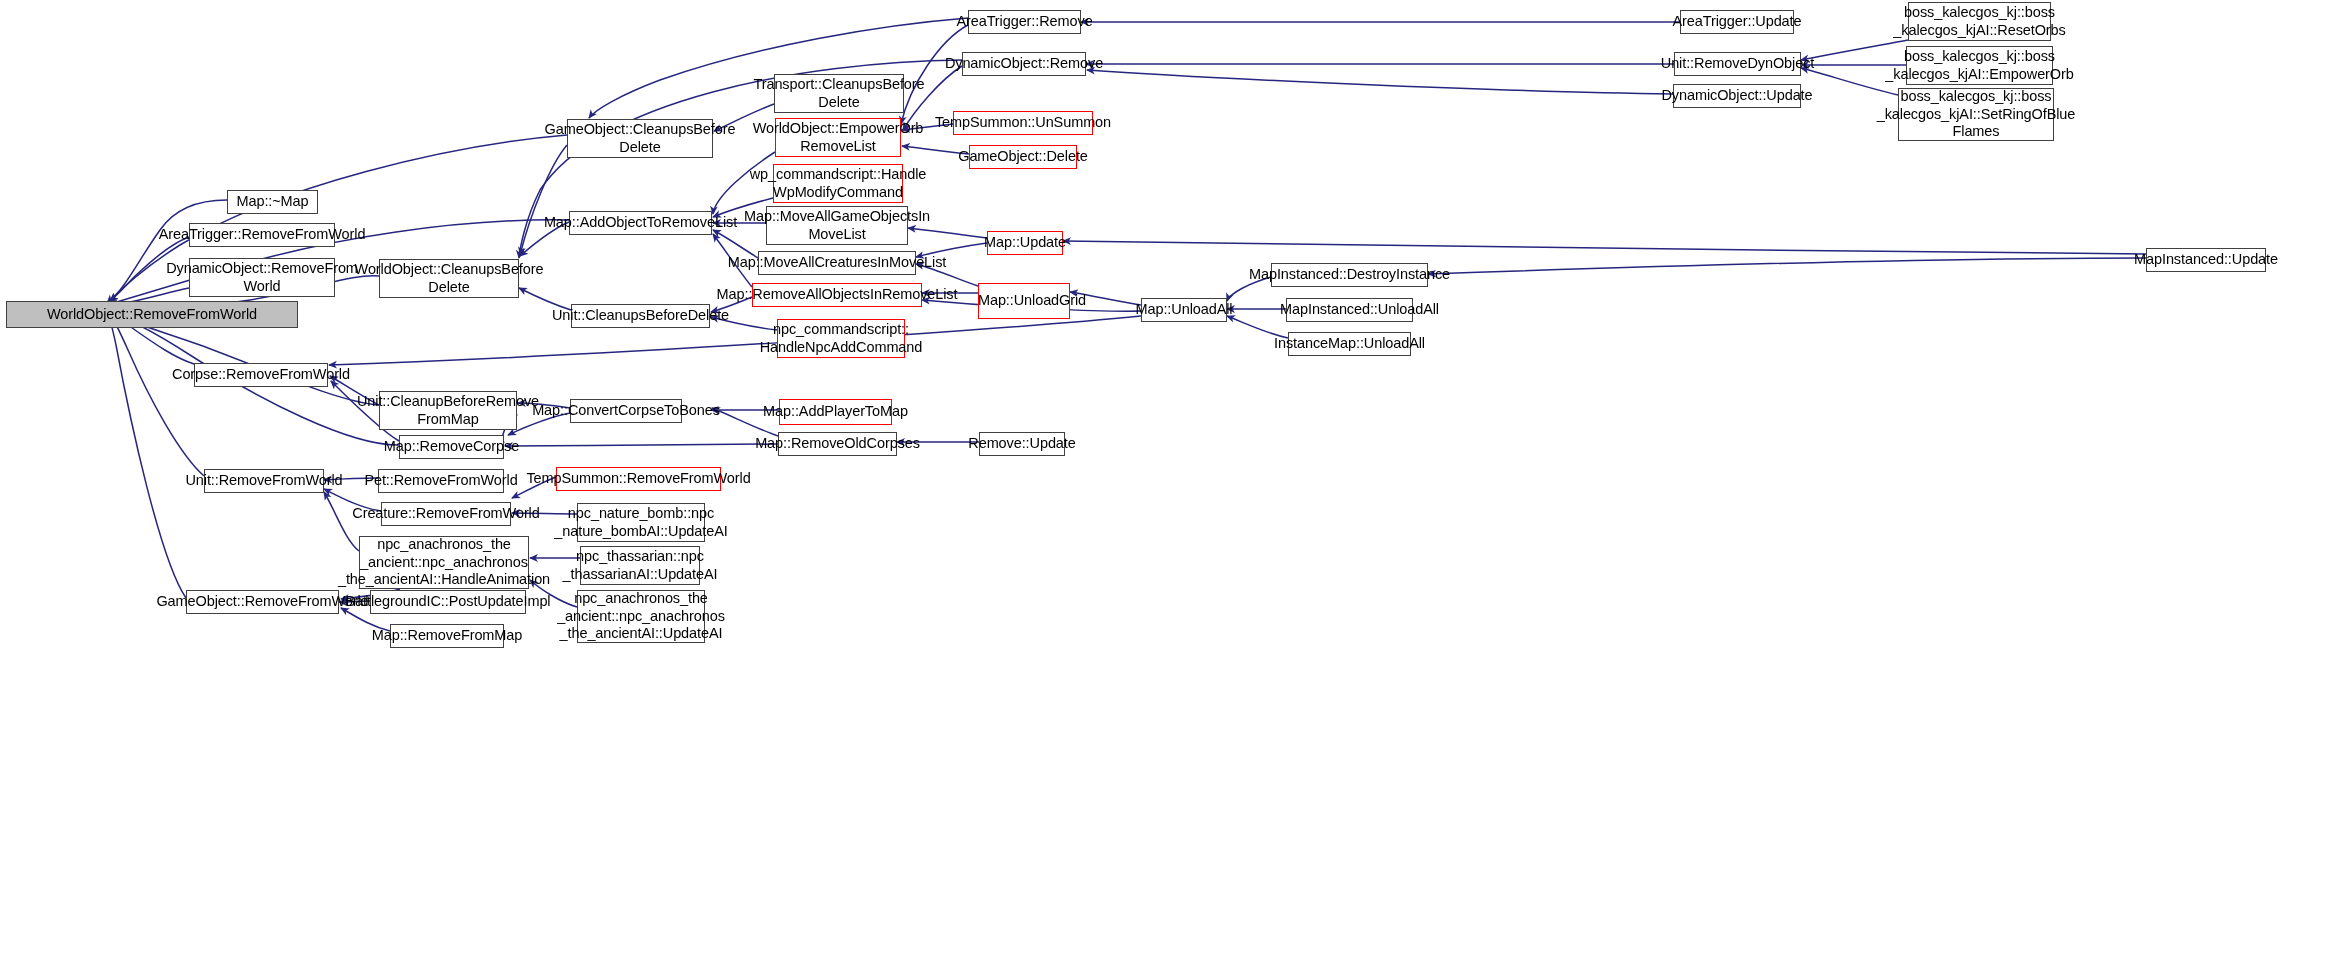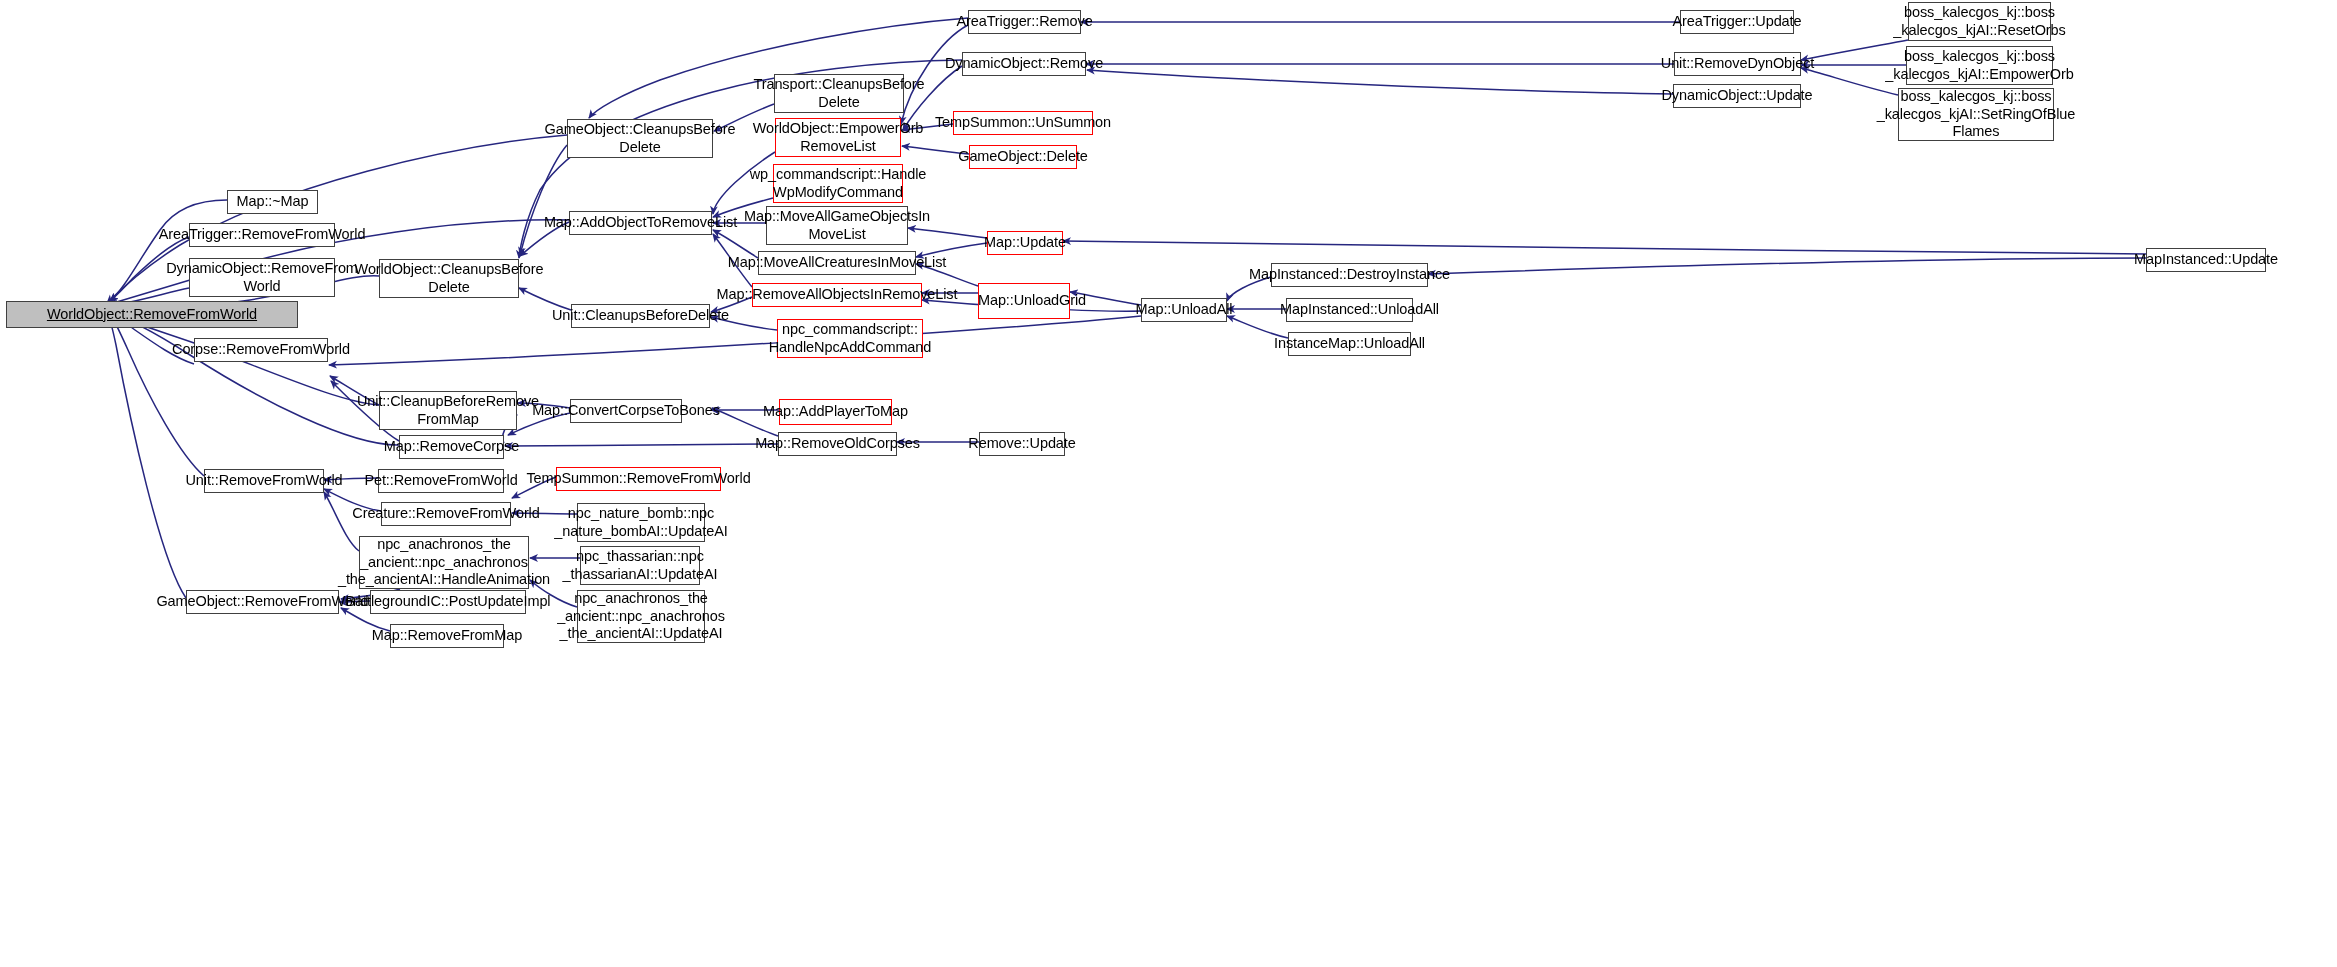--- a/index.html
+++ b/index.html
@@ -39,21 +39,20 @@
     padding: 1px 4px;
     white-space: pre-line;
     z-index: 2;
   }
   .node.red {
     border: 1px solid #ff0000;
   }
   .node.current {
     background: #bfbfbf;
     border: 1px solid #404040;
-    text-decoration: underline;
   }
 </style>
 </head>
 <body>
 
 <div id="canvas">
   <svg id="edges" viewBox="0 0 2337 967">
     <defs>
       <marker id="arrow" markerWidth="9" markerHeight="9" refX="8" refY="4.5" orient="auto" markerUnits="userSpaceOnUse">
         <path d="M0,0.6 L9,4.5 L0,8.4 L2.4,4.5 Z" fill="#26267f"></path>
@@ -126,21 +125,21 @@
         <path d="M2146,254 C1800,252 1300,243 1063,241" marker-end="url(#arrow)"></path>
         <path d="M979,442 C960,442 920,442 897,442" marker-end="url(#arrow)"></path>
       </g>
   </svg>
   <div id="nodes">
       <div class="node current" style="left: 6px; top: 301px; width: 292px; height: 27px;">WorldObject::RemoveFromWorld</div>
       <div class="node" style="left: 227px; top: 190px; width: 91px; height: 24px;">Map::~Map</div>
       <div class="node" style="left: 189px; top: 223px; width: 146px; height: 24px;">AreaTrigger::RemoveFromWorld</div>
       <div class="node" style="left: 189px; top: 258px; width: 146px; height: 39px;">DynamicObject::RemoveFrom
 World</div>
-      <div class="node" style="left: 194px; top: 338px; width: 134px; height: 24px;">Corpse::RemoveFromWorld</div>
+      <div class="node" style="left: 194px; top: 363px; width: 134px; height: 24px;">Corpse::RemoveFromWorld</div>
       <div class="node" style="left: 204px; top: 469px; width: 120px; height: 24px;">Unit::RemoveFromWorld</div>
       <div class="node" style="left: 186px; top: 590px; width: 153px; height: 24px;">GameObject::RemoveFromWorld</div>
       <div class="node" style="left: 379px; top: 259px; width: 140px; height: 39px;">WorldObject::CleanupsBefore
 Delete</div>
       <div class="node" style="left: 379px; top: 391px; width: 138px; height: 39px;">Unit::CleanupBeforeRemove
 FromMap</div>
       <div class="node" style="left: 378px; top: 469px; width: 126px; height: 24px;">Pet::RemoveFromWorld</div>
       <div class="node" style="left: 381px; top: 502px; width: 130px; height: 24px;">Creature::RemoveFromWorld</div>
       <div class="node" style="left: 359px; top: 536px; width: 170px; height: 53px;">npc_anachronos_the
 _ancient::npc_anachronos
@@ -156,21 +155,21 @@
       <div class="node" style="left: 571px; top: 304px; width: 139px; height: 24px;">Unit::CleanupsBeforeDelete</div>
       <div class="node" style="left: 570px; top: 399px; width: 112px; height: 24px;">Map::ConvertCorpseToBones</div>
       <div class="node red" style="left: 775px; top: 118px; width: 126px; height: 39px;">WorldObject::EmpowerOrb
 RemoveList</div>
       <div class="node red" style="left: 773px; top: 164px; width: 130px; height: 39px;">wp_commandscript::Handle
 WpModifyCommand</div>
       <div class="node" style="left: 766px; top: 206px; width: 142px; height: 39px;">Map::MoveAllGameObjectsIn
 MoveList</div>
       <div class="node" style="left: 758px; top: 251px; width: 158px; height: 24px;">Map::MoveAllCreaturesInMoveList</div>
       <div class="node red" style="left: 752px; top: 283px; width: 170px; height: 24px;">Map::RemoveAllObjectsInRemoveList</div>
-      <div class="node red" style="left: 777px; top: 319px; width: 146px; height: 39px;">npc_commandscript::
+      <div class="node red" style="left: 777px; top: 319px; width: 128px; height: 39px;">npc_commandscript::
 HandleNpcAddCommand</div>
       <div class="node" style="left: 778px; top: 432px; width: 119px; height: 24px;">Map::RemoveOldCorpses</div>
       <div class="node red" style="left: 556px; top: 467px; width: 165px; height: 24px;">TempSummon::RemoveFromWorld</div>
       <div class="node" style="left: 577px; top: 503px; width: 128px; height: 39px;">npc_nature_bomb::npc
 _nature_bombAI::UpdateAI</div>
       <div class="node" style="left: 580px; top: 546px; width: 120px; height: 39px;">npc_thassarian::npc
 _thassarianAI::UpdateAI</div>
       <div class="node" style="left: 577px; top: 590px; width: 128px; height: 53px;">npc_anachronos_the
 _ancient::npc_anachronos
 _the_ancientAI::UpdateAI</div>

